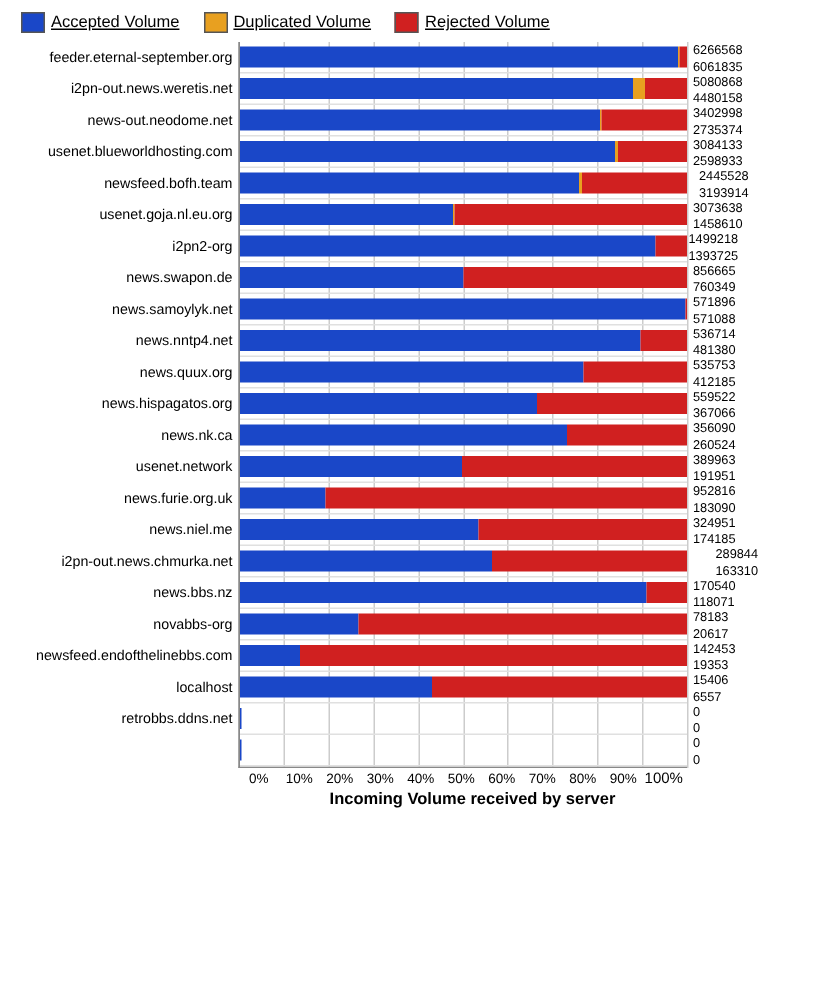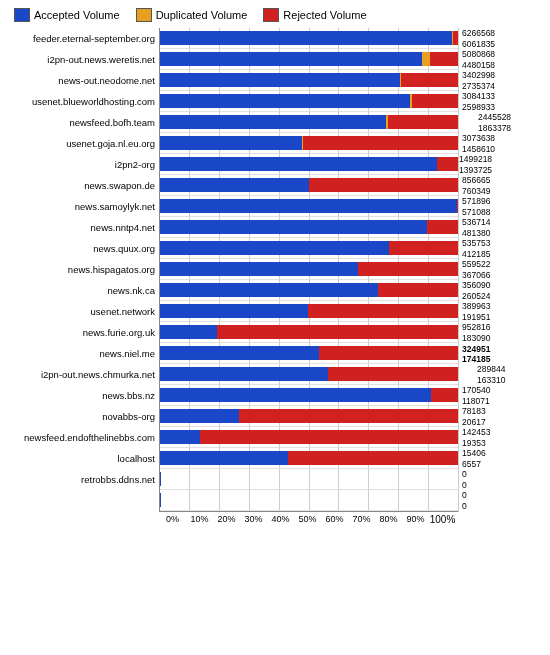--- a/index.html
+++ b/index.html
@@ -1,19 +1,19 @@
 <!DOCTYPE html>
 <html><head>
   <meta charset="utf-8">
   <style>
     * { box-sizing: border-box; margin: 0; padding: 0; }
     body { background: #fff; font-family: Arial, sans-serif; font-size: 11px; width: 550px; height: 655px; overflow: hidden; }
     .chart-container { width: 550px; height: 655px; padding: 8px 4px 4px 4px; }
     .legend { display: flex; align-items: center; gap: 16px; margin-bottom: 6px; margin-left: 10px; }
-    .legend-item { display: flex; align-items: center; gap: 4px; font-size: 11px; }
+    .legend-item { display: flex; align-items: center; gap: 4px; font-size: 11px; text-decoration: underline; }
     .legend-box { width: 16px; height: 14px; border: 1px solid #555; }
     .labels-col { display: flex; flex-direction: column; width: 155px; flex-shrink: 0; }
     .label-row { display: flex; align-items: center; justify-content: flex-end; padding-right: 4px; height: 21px; font-size: 9.5px; color: #000; white-space: nowrap; }
     .bar-row { display: flex; align-items: center; height: 21px; position: relative; }
     .bar-segment { height: 14px; display: inline-block; }
     .bar-accepted { background: #1a47c8; }
     .bar-duplicated { background: #e8a020; }
     .bar-rejected { background: #d02020; }
     .chart-title { text-align: center; font-size: 11px; font-weight: bold; margin-top: 2px; margin-left: 80px; }
     .val-row { height: 21px; display: flex; flex-direction: column; justify-content: center; font-size: 8px; line-height: 1.2; }
@@ -191,23 +191,23 @@
           <span>4480158</span>
         </div>
         <div class="val-row" style="height: 21px; display: flex; flex-direction: column; justify-content: center; padding-left: 4px; font-size: 8.5px; line-height: 1.2;">
           <span>3402998</span>
           <span>2735374</span>
         </div>
         <div class="val-row" style="height: 21px; display: flex; flex-direction: column; justify-content: center; padding-left: 4px; font-size: 8.5px; line-height: 1.2;">
           <span>3084133</span>
           <span>2598933</span>
         </div>
-        <div class="val-row" style="height: 21px; display: flex; flex-direction: column; justify-content: center; padding-left: 20px; font-size: 8.5px; line-height: 1.2;">
+        <div class="val-row" style="height: 21px; display: flex; flex-direction: column; justify-content: center; padding-left: 8px; font-size: 8.5px; line-height: 1.2;">
           <span>2445528</span>
-          <span>1863378</span>
+          <span>3193914</span>
         </div>
         <div class="val-row" style="height: 21px; display: flex; flex-direction: column; justify-content: center; padding-left: 4px; font-size: 8.5px; line-height: 1.2;">
           <span>3073638</span>
           <span>1458610</span>
         </div>
         <div class="val-row" style="height: 21px; display: flex; flex-direction: column; justify-content: center; padding-left: 1px; font-size: 8.5px; line-height: 1.2;">
           <span>1499218</span>
           <span>1393725</span>
         </div>
         <div class="val-row" style="height: 21px; display: flex; flex-direction: column; justify-content: center; padding-left: 4px; font-size: 8.5px; line-height: 1.2;">
@@ -235,21 +235,21 @@
           <span>260524</span>
         </div>
         <div class="val-row" style="height: 21px; display: flex; flex-direction: column; justify-content: center; padding-left: 4px; font-size: 8.5px; line-height: 1.2;">
           <span>389963</span>
           <span>191951</span>
         </div>
         <div class="val-row" style="height: 21px; display: flex; flex-direction: column; justify-content: center; padding-left: 4px; font-size: 8.5px; line-height: 1.2;">
           <span>952816</span>
           <span>183090</span>
         </div>
-        <div class="val-row" style="height: 21px; display: flex; flex-direction: column; justify-content: flex-end; padding-left: 4px; font-size: 8.5px; line-height: 1.2; font-weight: bold;">
+        <div class="val-row" style="height: 21px; display: flex; flex-direction: column; justify-content: space-between; padding-left: 4px; font-size: 8.5px; line-height: 1.2;">
           <span>324951</span>
           <span>174185</span>
         </div>
         <div class="val-row" style="height: 21px; display: flex; flex-direction: column; justify-content: center; padding-left: 19px; font-size: 8.5px; line-height: 1.2;">
           <span>289844</span>
           <span>163310</span>
         </div>
         <div class="val-row" style="height: 21px; display: flex; flex-direction: column; justify-content: center; padding-left: 4px; font-size: 8.5px; line-height: 1.2;">
           <span>170540</span>
           <span>118071</span>
@@ -284,13 +284,14 @@
       <span style="flex: 1 1 0%; text-align: center; font-size: 9px;">30%</span>
       <span style="flex: 1 1 0%; text-align: center; font-size: 9px;">40%</span>
       <span style="flex: 1 1 0%; text-align: center; font-size: 9px;">50%</span>
       <span style="flex: 1 1 0%; text-align: center; font-size: 9px;">60%</span>
       <span style="flex: 1 1 0%; text-align: center; font-size: 9px;">70%</span>
       <span style="flex: 1 1 0%; text-align: center; font-size: 9px;">80%</span>
       <span style="flex: 1 1 0%; text-align: center; font-size: 9px;">90%</span>
       <span style="flex: 1 1 0%; text-align: center; font-size: 10px;">100%</span>
     </div>
 
+  <div class="chart-title">Incoming Volume received by server</div>
 </div>
 
 </body></html>

